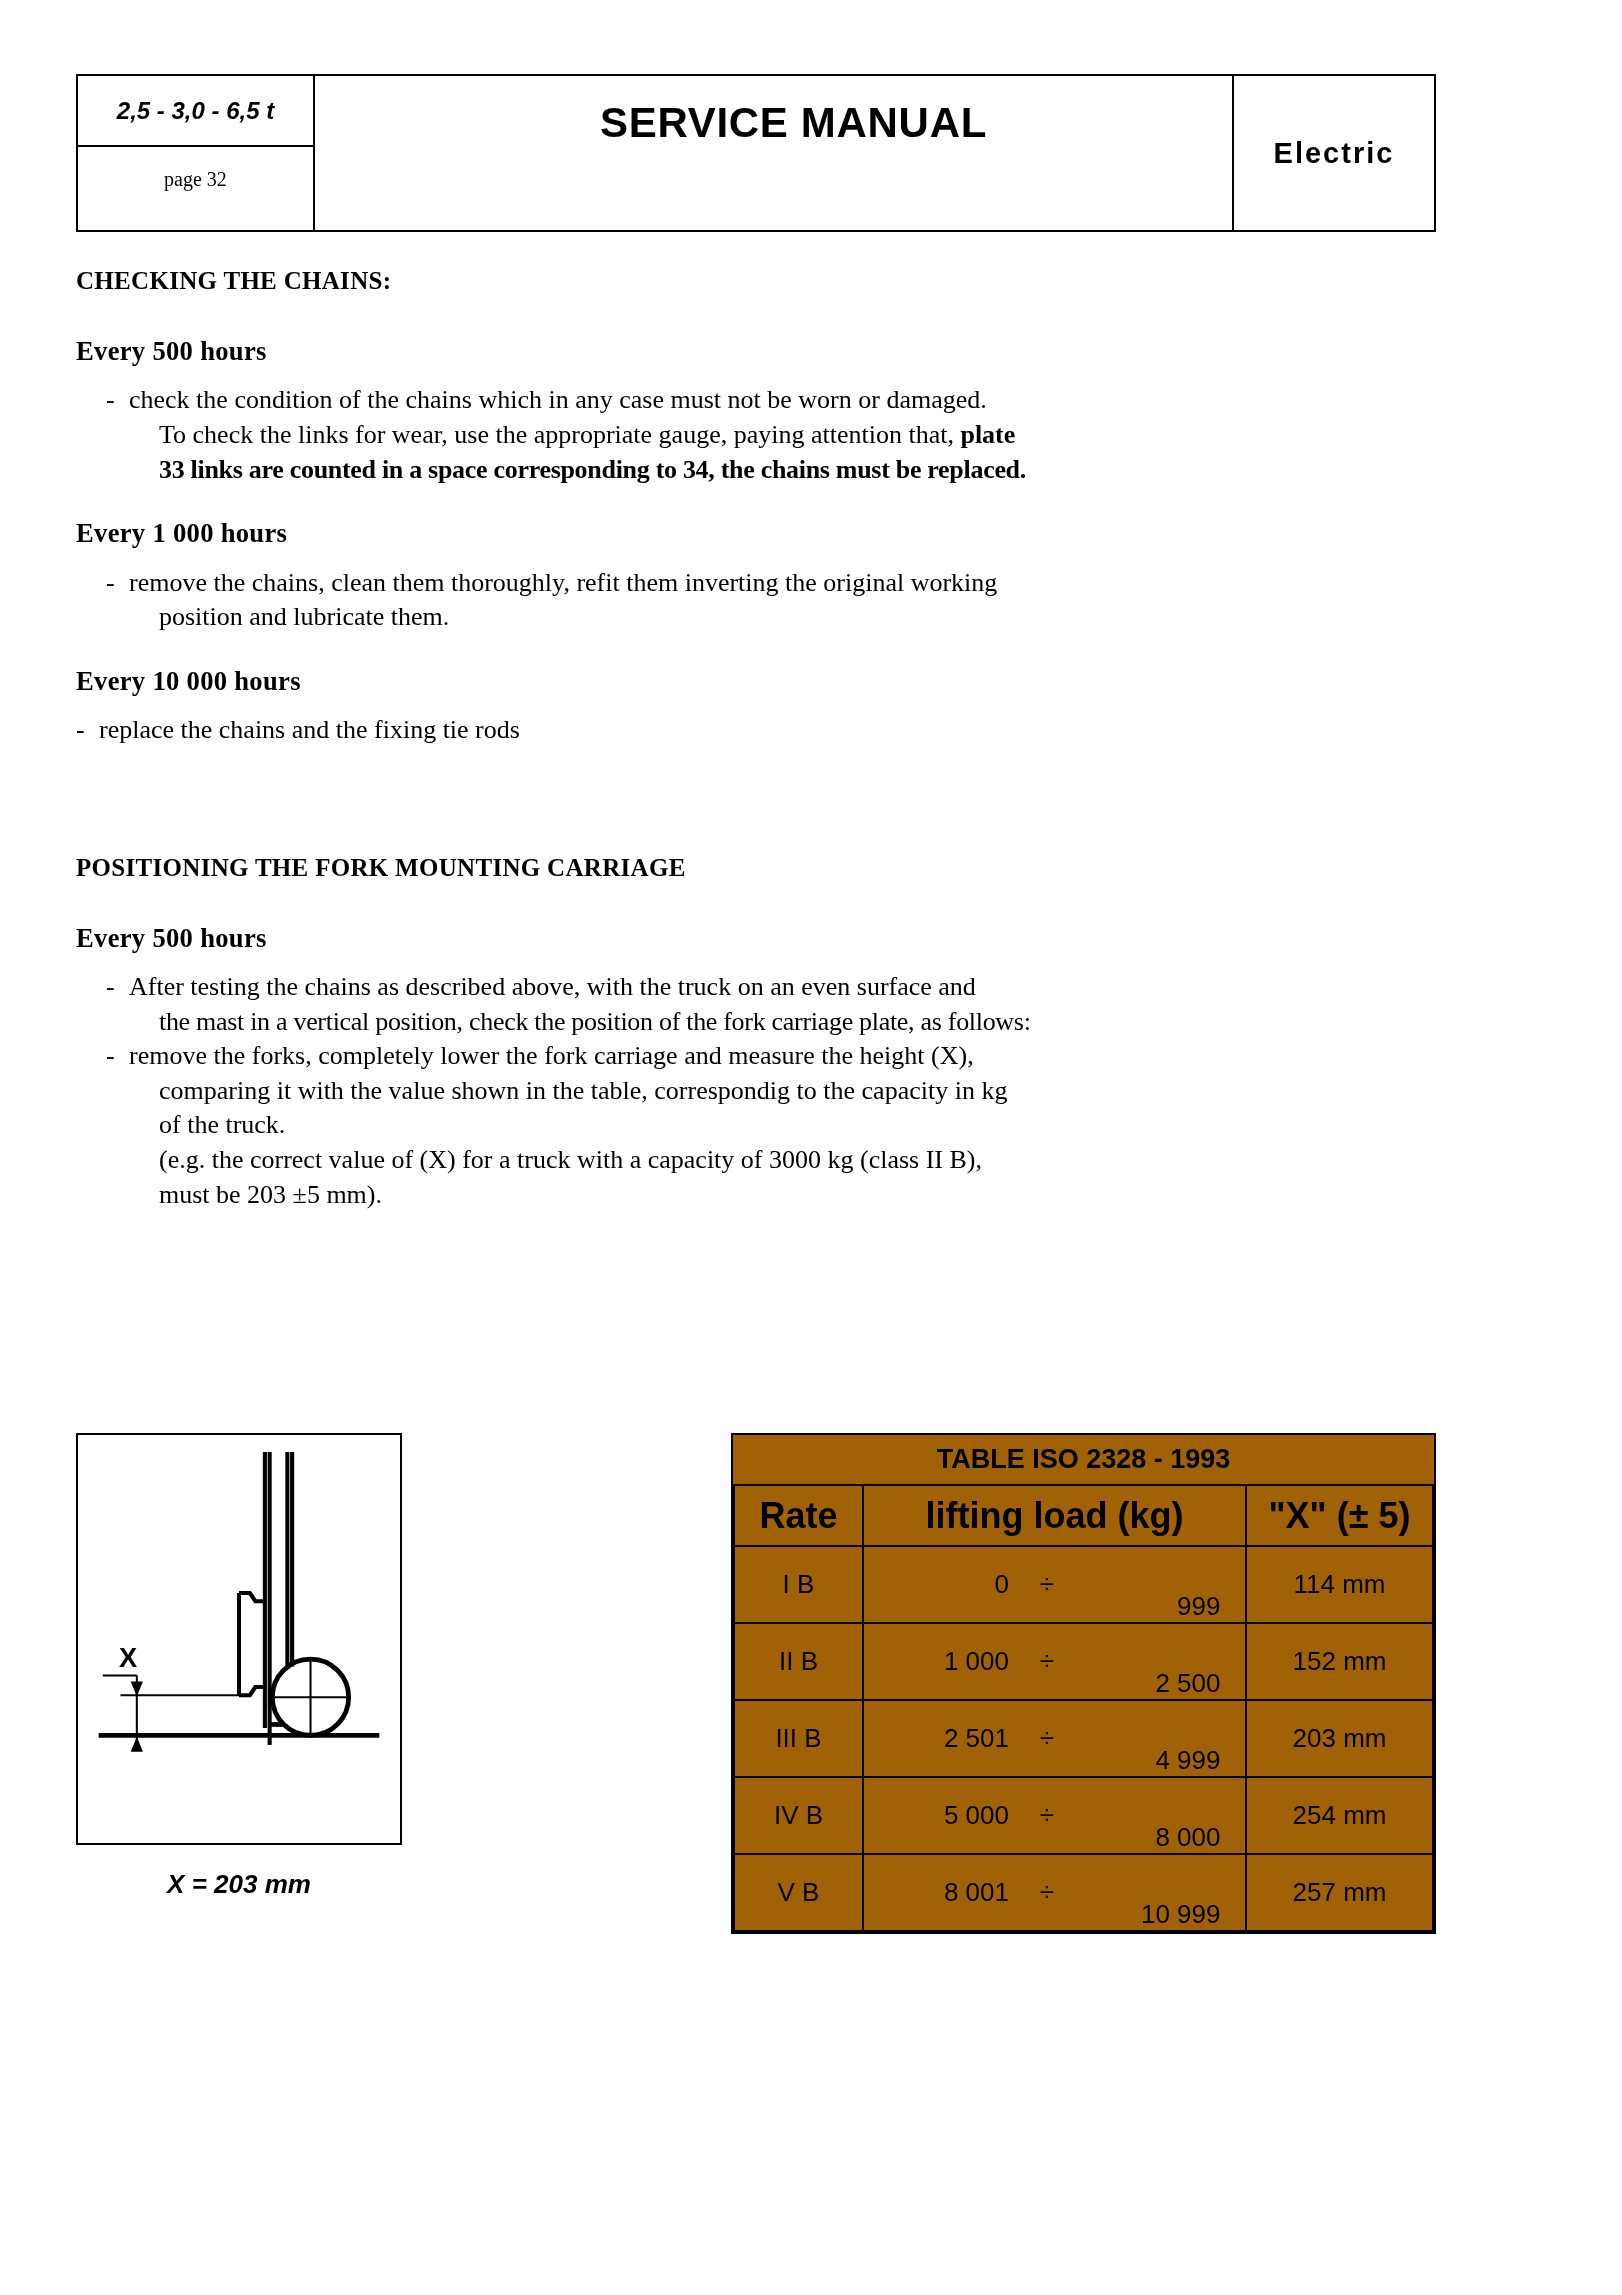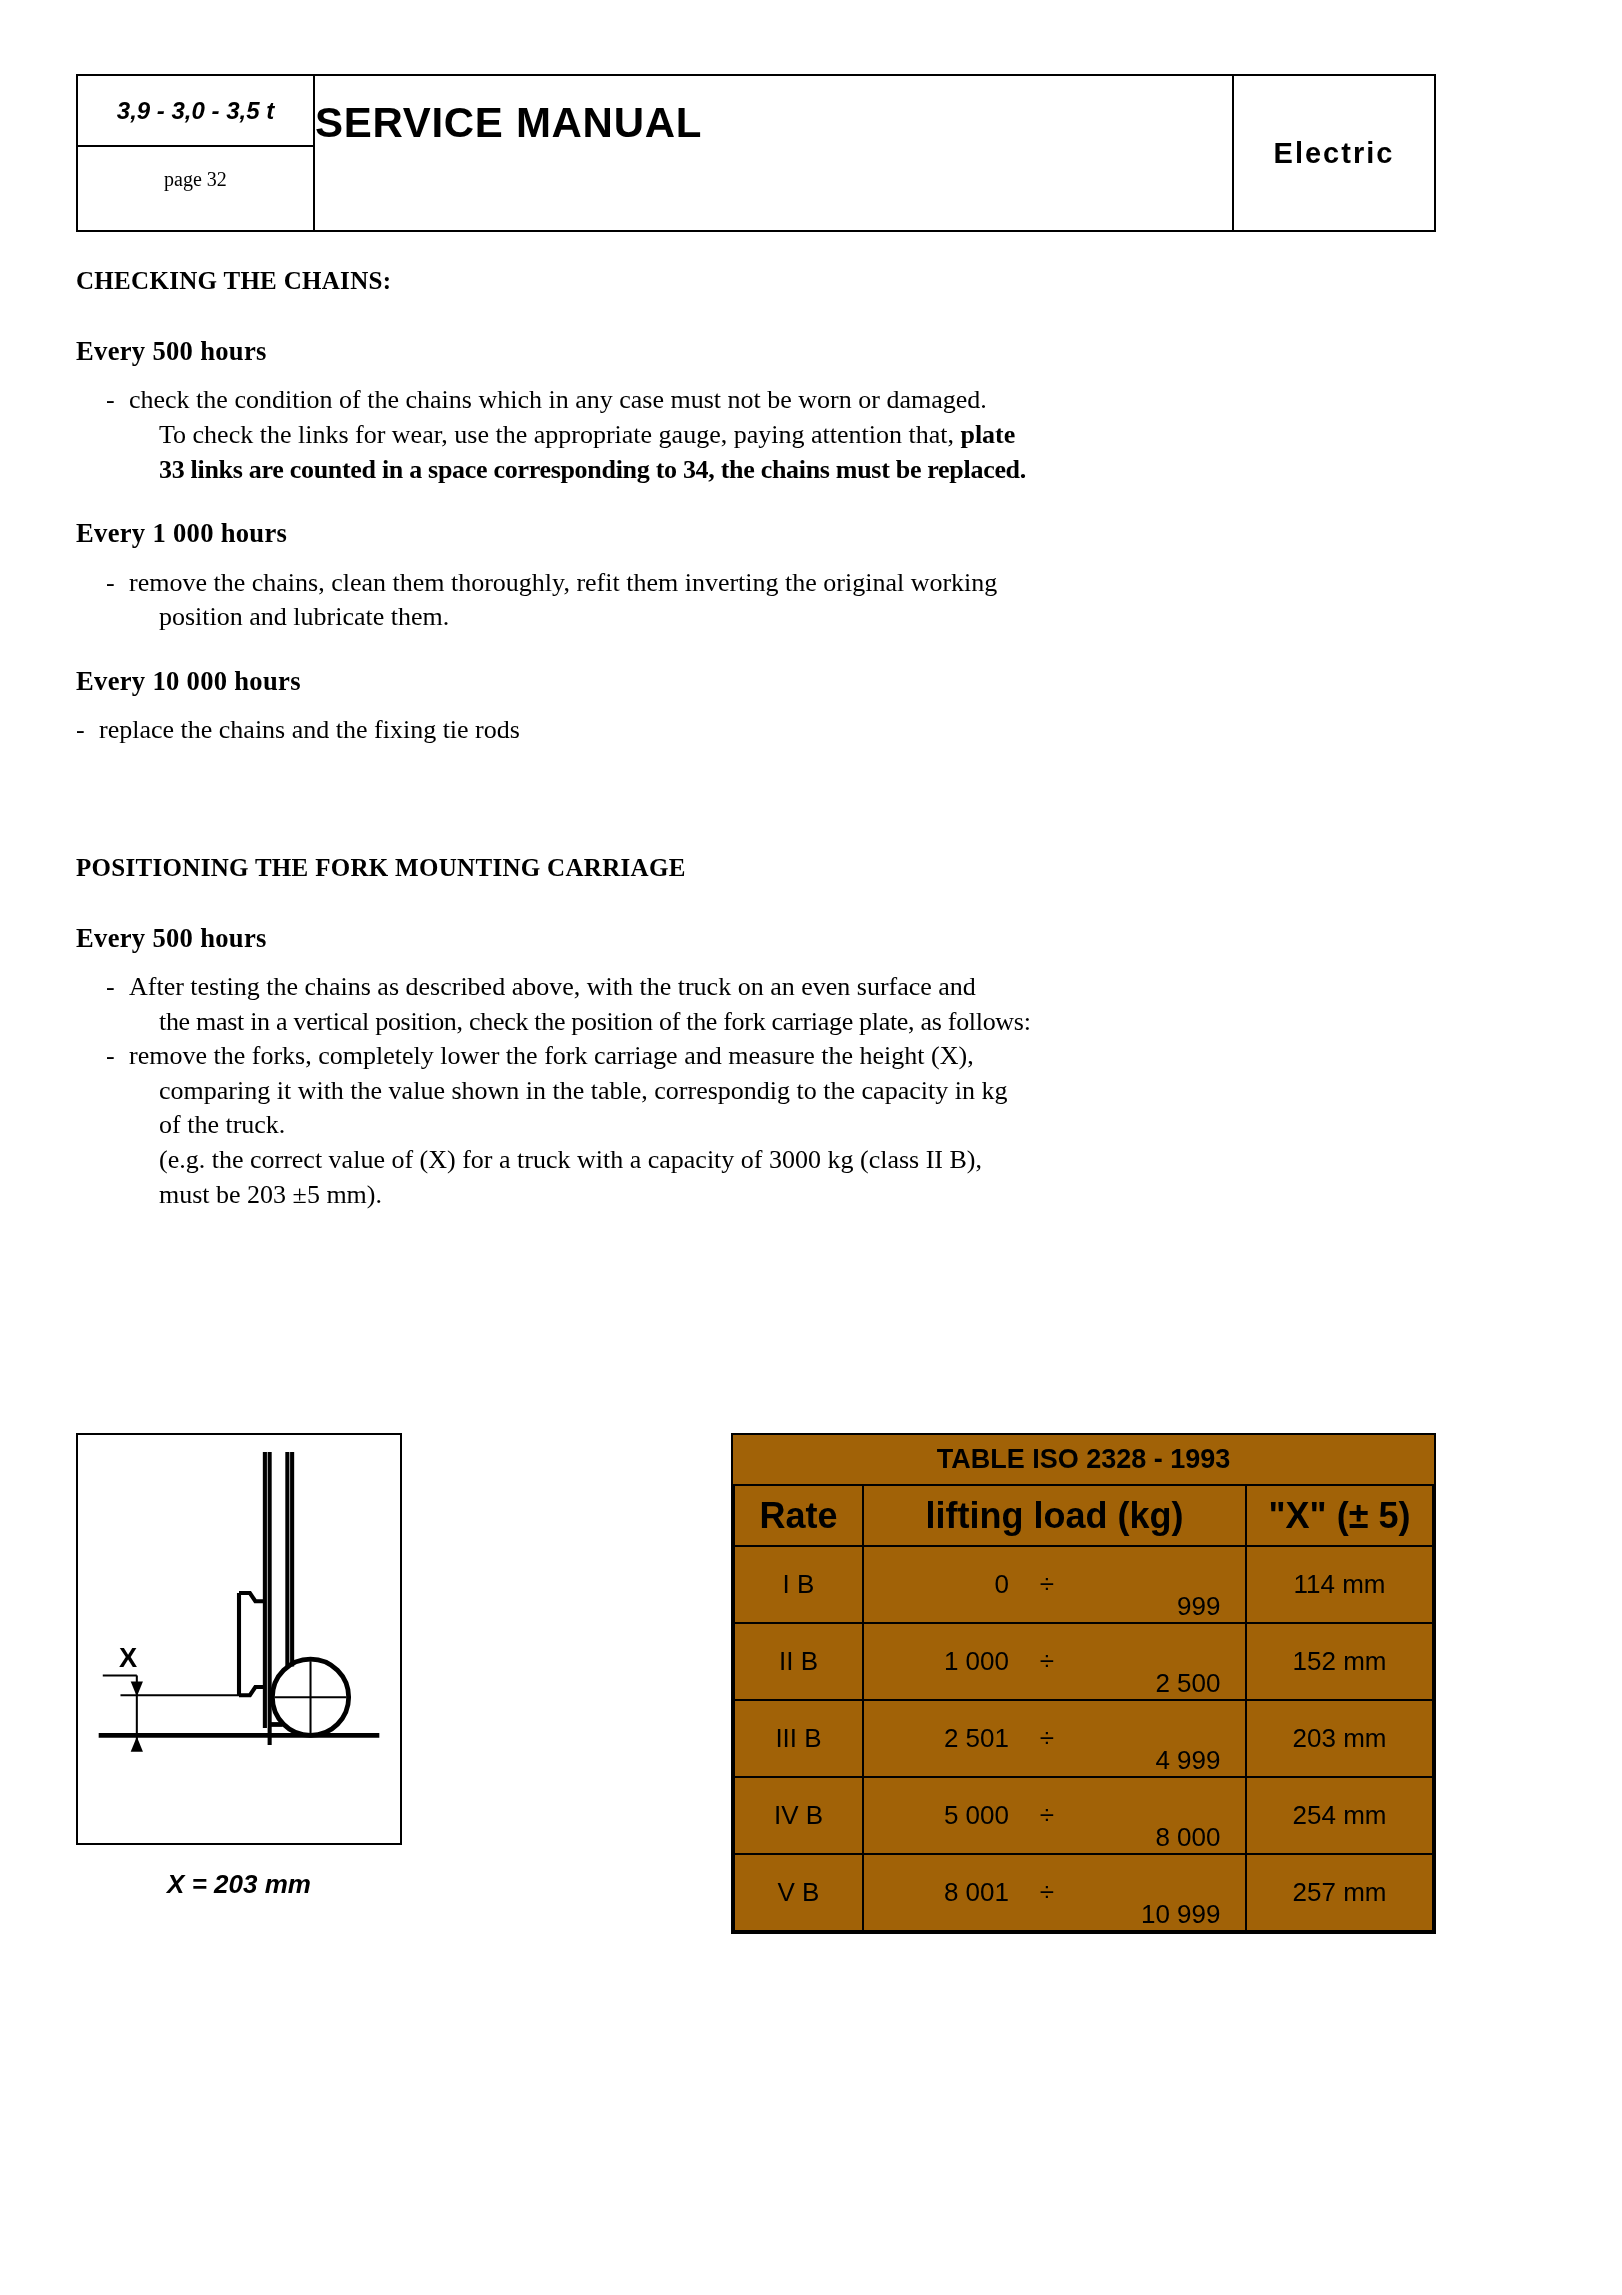--- a/index.html
+++ b/index.html
@@ -57,21 +57,23 @@
     font-size: 20px;
     padding-bottom: 19px;
     white-space: nowrap;
   }
   .hdr-center {
     flex: 1 1 auto;
     box-sizing: border-box;
     border-right: 2px solid #000;
     display: flex;
     align-items: flex-start;
+    justify-content: center;
     padding-top: 23px;
+    margin-left: 40px;
   }
   .hdr-title {
     font-family: "Liberation Sans", "DejaVu Sans", sans-serif;
     font-weight: bold;
     font-size: 42px;
     letter-spacing: 0.7px;
     white-space: nowrap;
   }
   .hdr-right {
     width: 200px;
@@ -233,21 +235,21 @@
     padding-right: 24.5px;
     white-space: nowrap;
     margin-top: 44px;
   }
 </style>
 </head>
 <body>
 
 <div class="header">
   <div class="hdr-left">
-    <div class="hdr-model">3,9 - 3,0 - 3,5 t</div>
+    <div class="hdr-model">2,5 - 3,0 - 6,5 t</div>
     <div class="hdr-page">page 32</div>
   </div>
   <div class="hdr-center">
     <div class="hdr-title">SERVICE MANUAL</div>
   </div>
   <div class="hdr-right">
     <div class="hdr-electric">Electric</div>
   </div>
 </div>
 

